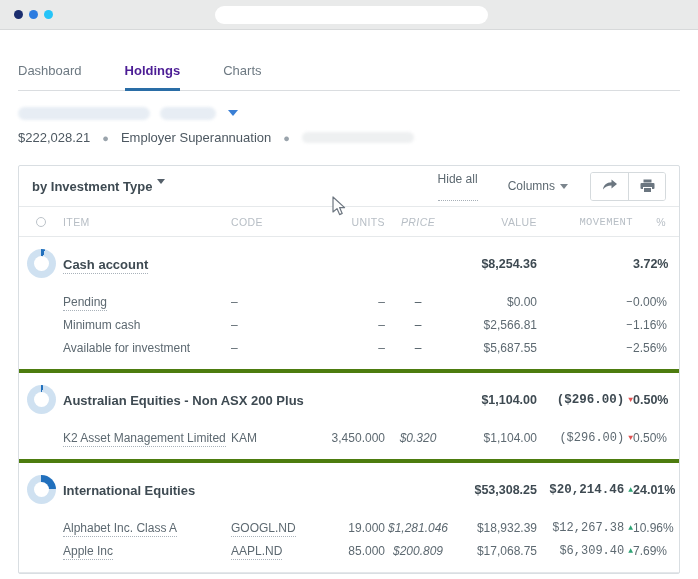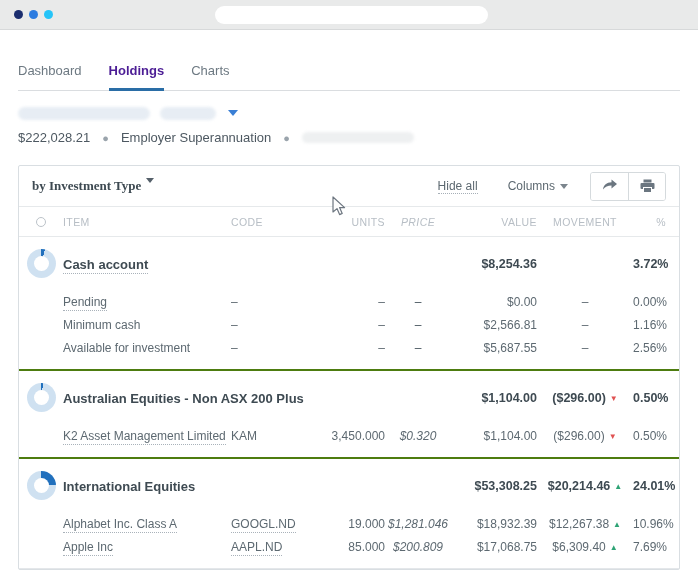--- a/index.html
+++ b/index.html
@@ -9,70 +9,70 @@
   
   .topbar { position:relative; height:30px; background:#e9eaea; border-bottom:1px solid #d7d9da; }
   .dots { position:absolute; left:14px; top:10px; display:flex; gap:6px; }
   .dot { width:9px; height:9px; border-radius:50%; }
   .addressbar { position:absolute; left:215px; top:6px; width:273px; height:18px;
     background:#fff; border-radius:9px; }
 
   .page { padding:0 18px; }
 
   
-  .tabs { display:flex; gap:27px; margin-top:33px; border-bottom:1px solid #dadde0; }
+  .tabs { display:flex; gap:43px; margin-top:33px; border-bottom:1px solid #dadde0; }
   .tab { font-size:13px; color:#6d7982; padding-bottom:10px; cursor:pointer; }
   .tab.active { color:#4c1d95; border-bottom:3px solid #2a6da6; margin-bottom:-1px; font-weight:700; }
 
   
   .acct { margin-top:14px; }
   .acct-line1 { display:flex; align-items:center; gap:10px; height:16px; }
   .pill { background:#e7edf4; border-radius:7px; filter:blur(1.5px); }
   .pill.p1 { width:132px; height:13px; }
   .pill.p2 { width:56px; height:13px; }
   .pill.p3 { width:112px; height:11px; background:#eef0f1; }
   .caret-blue { width:0; height:0; border-left:5px solid transparent; border-right:5px solid transparent;
     border-top:6px solid #3a7fd5; margin-left:2px; }
   .acct-line2 { margin-top:9px; display:flex; align-items:center; gap:12px;
     font-size:13px; color:#4d5861; }
   .bullet { color:#9aa4ac; font-size:11px; }
 
   
   .panel { margin-top:20px; border:1px solid #d9dee2; border-radius:2px; background:#fff; }
   .ptoolbar { display:flex; align-items:center; height:41px; padding:0 13px;
     border-bottom:1px solid #e6e9eb; }
-  .group-by { font-size:13px; font-weight:bold; color:#3e4a52; cursor:pointer; display:flex; align-items:flex-start; gap:5px;font-family:Liberation Serif, serif; }
+  .group-by { font-size:13px; font-weight:bold; color:#3e4a52; cursor:pointer; display:flex; align-items:flex-start; gap:5px; }
   .caret-dn { width:0; height:0; border-left:4px solid transparent; border-right:4px solid transparent;
     border-top:5px solid #55606a; }
-  .right-tools { margin-left:auto; display:flex; align-items:center; }
+  .right-tools { margin-left:auto; display:flex; }
   .hide-all { font-size:12px; color:#5d6971; border-bottom:1px dotted #a6afb7; cursor:pointer; }
   .columns { font-size:12px; color:#5d6971; margin-left:30px; cursor:pointer; display:flex; align-items:center; gap:5px; }
   .columns .caret-dn { border-top-color:#7b858d; }
   .btn-group { display:flex; margin-left:22px; border:1px solid #d5dadd; border-radius:3px; overflow:hidden; background:#fff; }
   .tool-btn { width:37px; height:27px; display:flex; align-items:center; justify-content:center;
     background:#fff; border:none; cursor:pointer; }
   .tool-btn + .tool-btn { border-left:1px solid #d5dadd; }
 
   
   .trow { display:flex; align-items:center; }
   .cell { white-space:nowrap; overflow:visible; }
   .c-icon { width:44px; flex:none; display:flex; justify-content:center; }
   .c-item { width:168px; flex:none; text-align:left; }
   .c-code { width:80px; flex:none; text-align:left; }
   .c-units { width:74px; flex:none; text-align:right; }
   .c-price { width:66px; flex:none; text-align:center;font-style:italic; }
   .c-value { width:86px; flex:none; text-align:right; }
-  .c-move { width:96px; flex:none; text-align:center; }
+  .c-move { width:96px; flex:none; text-align:right;font-family:Liberation Mono, monospace; }
   .c-pct { flex:1; text-align:right; padding-right:13px; }
 
   .thead { height:30px; border-bottom:1px solid #e6e9eb; }
   .thead .cell { font-size:10.5px; letter-spacing:.4px; color:#b7bec5; }
   .hdr-circle { width:10px; height:10px; border:1.5px solid #bcc3c9; border-radius:50%; }
 
-  .group-section { border-bottom:2px solid #4d7c0f; padding-bottom:10px; }
+  .group-section { border-bottom:4px solid #4d7c0f; padding-bottom:10px; }
   .group-section:last-child { border-bottom:1px solid #e4e7ea; }
   .group-row { padding:12px 0; }
   .group-row .c-item a, .group-row .c-item span.gname { font-size:13px; font-weight:bold; color:#3e4a52; }
   .group-row .num { font-size:12.5px; font-weight:bold; color:#3e4a52; }
   .donut { width:29px; height:29px; border-radius:50%; position:relative; background:#cfe1f1; }
   .donut::after { content:""; position:absolute; inset:7px; background:#fff; border-radius:50%; }
 
   .sub-row { padding:4.5px 0; }
   .sub-row .cell { font-size:12px; color:#5d6971; }
 

